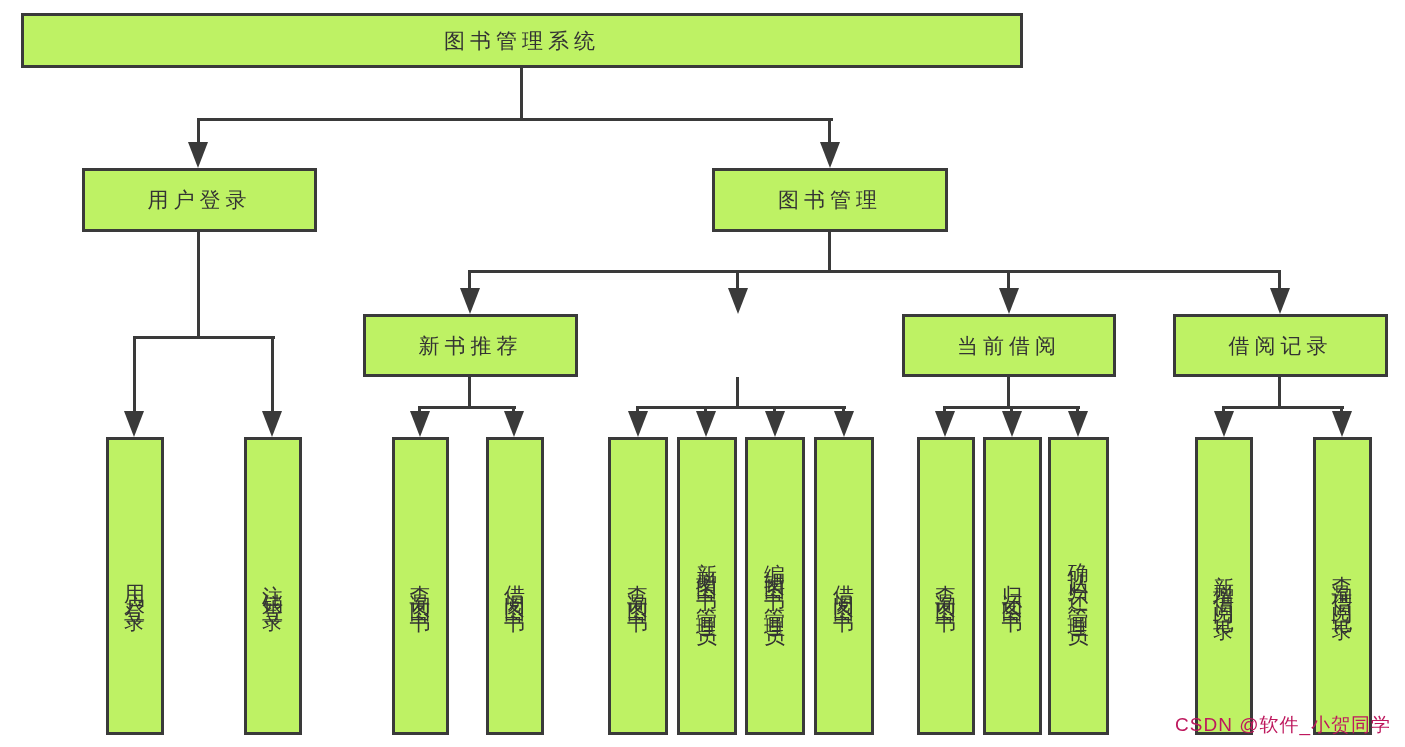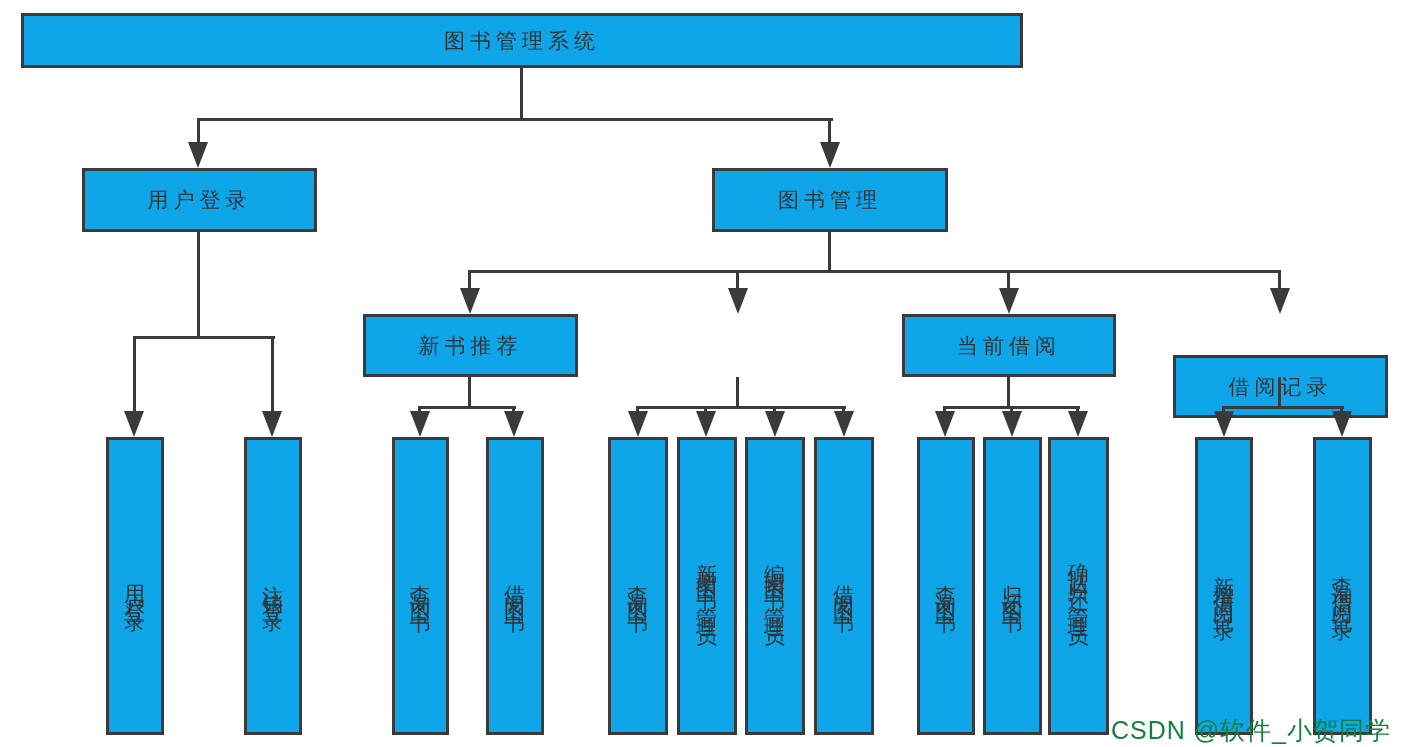--- a/index.html
+++ b/index.html
@@ -1,52 +1,52 @@
 <!DOCTYPE html>
 <html><head>
 <meta charset="utf-8">
 <style>
   html,body{margin:0;padding:0;background:#fff;}
   .canvas{
     position:relative;width:1405px;height:747px;background:#ffffff;overflow:hidden;
     font-family:"Liberation Sans","DejaVu Sans",sans-serif;color:#333333;
   }
   .box{
-    position:absolute;box-sizing:border-box;border:3px solid #3a3a3a;background:#0ea5e9;
+    position:absolute;box-sizing:border-box;border:3px solid #3a3a3a;background:#bef264;
     display:flex;align-items:center;justify-content:center;
     font-size:21px;letter-spacing:5px;white-space:nowrap;
   }
   .vbox{
     writing-mode:vertical-rl;text-orientation:mixed;
     font-size:21px;letter-spacing:9px;line-height:1;
   }
   .ln{position:absolute;background:#3a3a3a;}
   .arw{
     position:absolute;width:0;height:0;
     border-left:10px solid transparent;border-right:10px solid transparent;
     border-top:26px solid #3a3a3a;
   }
   .watermark{
-    position:absolute;right:14px;bottom:0;z-index:5;
-    font-size:25px;letter-spacing:1px;color:#15803d;
+    position:absolute;right:14px;bottom:9px;z-index:5;
+    font-size:19px;letter-spacing:1px;color:#be185d;
   }
 </style>
 </head>
 <body>
 
 <div class="canvas">
 
   <div class="box" style="left:21px;top:13px;width:1002px;height:55px;">图书管理系统</div>
 
   <div class="box" style="left:82px;top:168px;width:235px;height:64px;">用户登录</div>
   <div class="box" style="left:363px;top:314px;width:215px;height:63px;">新书推荐</div>
 
   <div class="box" style="left:712px;top:168px;width:236px;height:64px;">图书管理</div>
   <div class="box" style="left:902px;top:314px;width:214px;height:63px;">当前借阅</div>
-  <div class="box" style="left:1173px;top:314px;width:215px;height:63px;margin-top:41px;">借阅记录</div>
+  <div class="box" style="left:1173px;top:314px;width:215px;height:63px;">借阅记录</div>
 
   <div class="box vbox" style="left:106px;top:437px;width:58px;height:298px;">用户登录</div>
   <div class="box vbox" style="left:244px;top:437px;width:58px;height:298px;">注销登录</div>
 
   <div class="box vbox" style="left:392px;top:437px;width:57px;height:298px;">查询图书</div>
   <div class="box vbox" style="left:486px;top:437px;width:58px;height:298px;">借阅图书</div>
 
   <div class="box vbox" style="left:608px;top:437px;width:60px;height:298px;">查询图书</div>
   <div class="box vbox" style="left:677px;top:437px;width:60px;height:298px;">新增图书（管理员）</div>
   <div class="box vbox" style="left:745px;top:437px;width:60px;height:298px;">编辑图书（管理员）</div>

